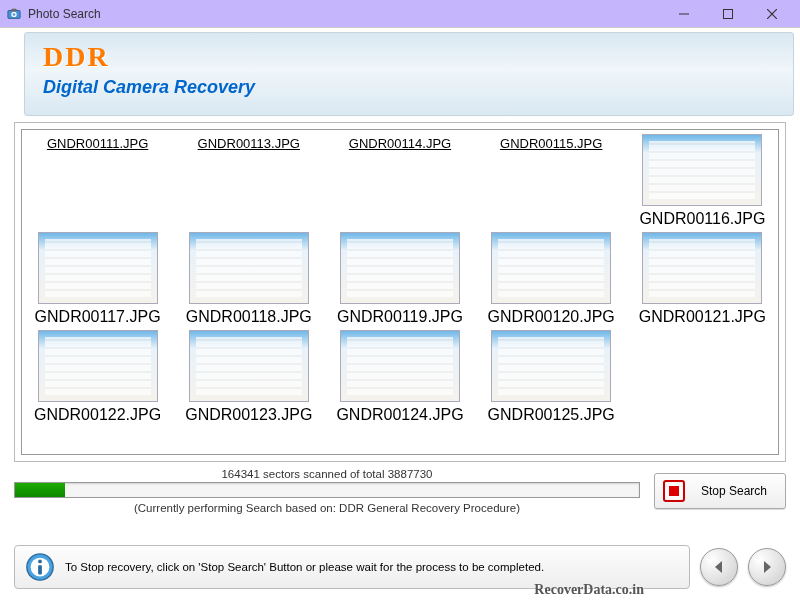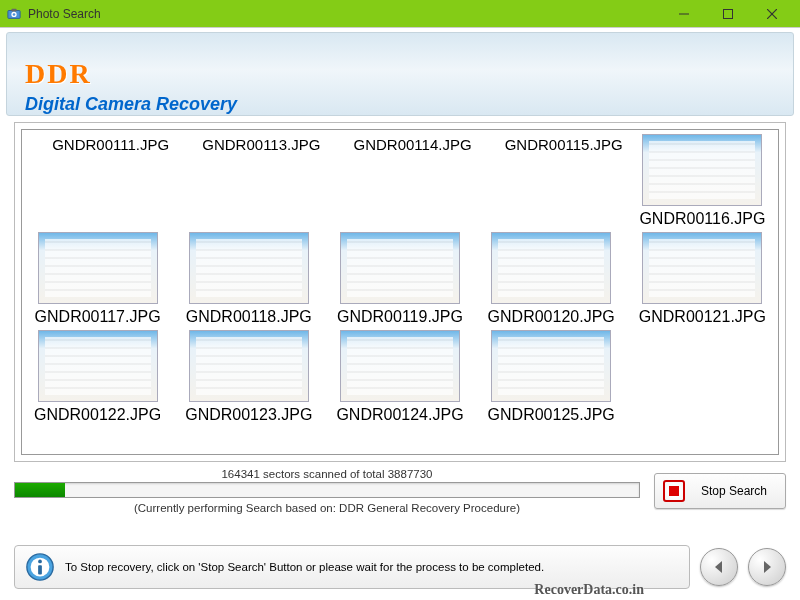--- a/index.html
+++ b/index.html
@@ -1,36 +1,36 @@
 <!DOCTYPE html>
 <html><head>
 <meta charset="utf-8">
 <style>
 * { margin: 0; padding: 0; box-sizing: border-box; font-family: "Segoe UI", Tahoma, sans-serif; }
 body { background: #fff; width: 800px; height: 600px; overflow: hidden; position: relative; }
 
 
-.titlebar { height: 28px; background: #84cc16; border-bottom: 1px solid #ccc; display: flex; align-items: center; padding: 0 6px; font-size: 12px; color: #333; }
+.titlebar { height: 28px; background: #c4b5fd; border-bottom: 1px solid #ccc; display: flex; align-items: center; padding: 0 6px; font-size: 12px; color: #333; }
 .titlebar .app-icon { width: 16px; height: 16px; margin-right: 6px; display: flex; align-items: center; justify-content: center; }
 .titlebar .app-icon svg { width: 14px; height: 14px; }
 .titlebar .title-text { flex: 1; }
 .window-controls { display: flex; }
 .win-btn { width: 44px; height: 28px; display: flex; align-items: center; justify-content: center; cursor: pointer; font-size: 13px; color: #333; }
 
 
-.banner { height: 84px; background: linear-gradient(180deg, #d9e8f2 0%, #f0f6fa 45%, #d9e8f2 100%); border: 1px solid #c5d4dd; margin: 4px 6px 2px 6px; border-radius: 3px; position: relative; padding: 25px 18px; }
+.banner { height: 84px; background: linear-gradient(180deg, #d9e8f2 0%, #f0f6fa 45%, #d9e8f2 100%); border: 1px solid #c5d4dd; margin: 4px 6px 2px 24px; border-radius: 3px; position: relative; padding: 8px 18px; }
 .banner .brand { font-family: Georgia, serif; font-size: 28px; font-weight: bold; color: #ff7a00; letter-spacing: 2px; text-shadow: 1px 1px 0 #fff; }
 .banner .subtitle { font-family: Liberation Sans, sans-serif; font-size: 18px; color: #0066cc; margin-top: 4px; font-style: italic; font-weight: bold; }
 
 
 .content { border: 1px solid #bbb; margin: 6px 14px 2px 14px; height: 340px; background: #fff; position: relative; padding: 6px; }
 .gallery-wrap { border: 1px solid #999; height: 100%; overflow-y: auto; overflow-x: hidden; padding: 4px; }
 .gallery { display: grid; grid-template-columns: repeat(5, 1fr); gap: 4px 8px; }
 .thumb-cell { text-align: center; font-size: 16px; }
-.thumb-label { font-size: 15px; text-align: right; padding: 2px 0 8px 0; }
+.thumb-label { font-size: 13px; text-align: center; padding: 2px 0 8px 0; text-decoration: underline; }
 .thumb-img { width: 120px; height: 72px; margin: 0 auto 4px auto; border: 1px solid #aab; background: linear-gradient(180deg, #6fb7e8 0%, #e8f2f9 25%, #f5f2ec 100%); position: relative; overflow: hidden; }
 .thumb-img::before { content: ""; position: absolute; top: 6px; left: 6px; right: 6px; bottom: 6px; background: repeating-linear-gradient(0deg, #fff 0, #fff 6px, #eee 6px, #eee 8px); opacity: 0.7; }
 
 
 .progress-row { display: flex; align-items: center; margin: 6px 14px 0 14px; gap: 14px; }
 .progress-col { flex: 1; text-align: center; font-size: 11.5px; color: #333; }
 .progress-status { margin-bottom: 2px; }
 .progress-bar { width: 100%; height: 16px; border: 1px solid #999; background: #f5f5f5; margin-bottom: 4px; box-shadow: inset 0 1px 2px rgba(0,0,0,0.15); }
 .progress-fill { height: 100%; background: linear-gradient(180deg, #1caa00 0%, #0c8800 100%); width: 8%; }
 .progress-note { font-size: 11.5px; }

